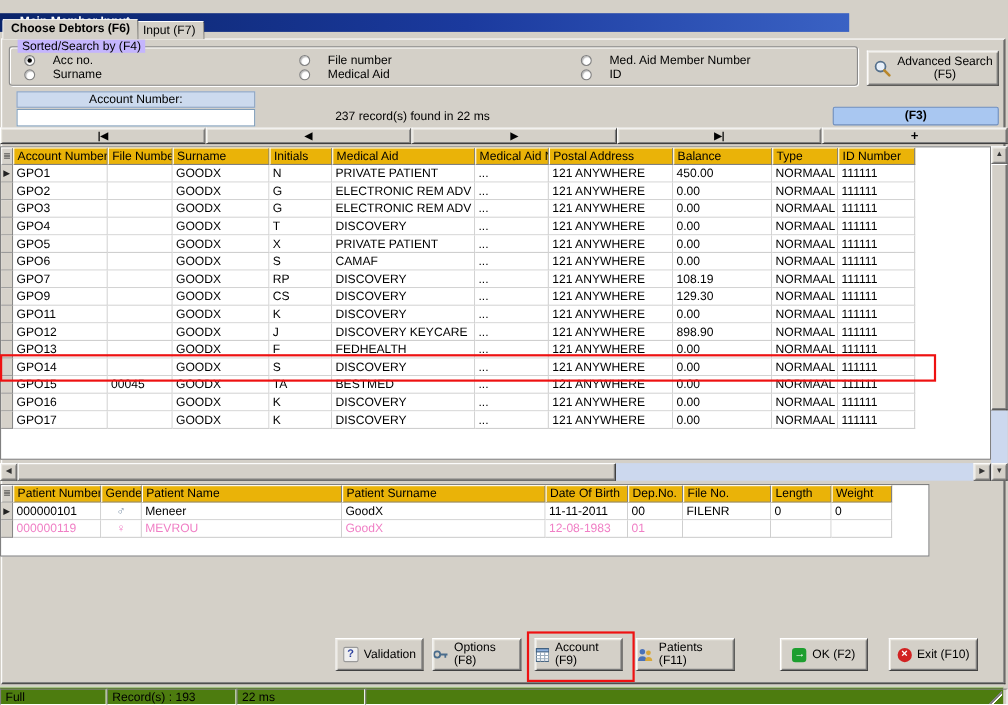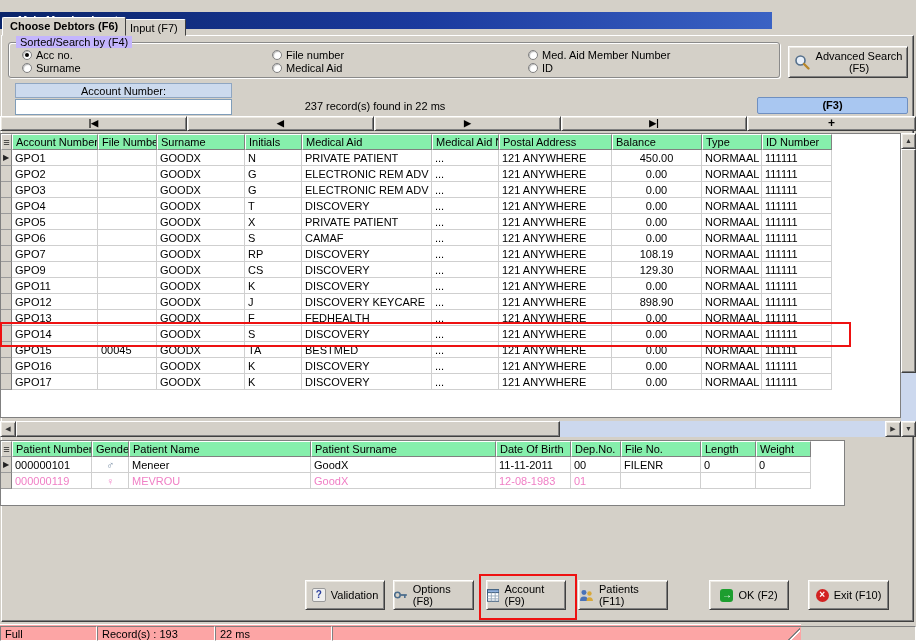--- a/index.html
+++ b/index.html
@@ -39,21 +39,21 @@
     box-shadow:inset -1px -1px 0 #808080;
     background:#d4d0c8;
   }
   
   .groupbox{
     left:8px;top:42px;width:772px;height:36px;box-sizing:border-box;
     border:1px solid #8a8a8a;border-radius:3px;
     box-shadow:inset 1px 1px 0 #fff, 1px 1px 0 #fff;
   }
   .groupbox-title{left:16px;top:36px;background:#c4b5fd;padding:0 4px;}
-  .radio-item{position:absolute;height:12px;display:flex;align-items:center;gap:4px;}
+  .radio-item{position:absolute;height:12px;display:flex;align-items:center;gap:16px;}
   .rb{
     width:10px;height:10px;border-radius:50%;background:#fff;box-sizing:border-box;
     border:1px solid #808080;box-shadow:inset 1px 1px 1px #b8b8b8;position:relative;flex:0 0 auto;
   }
   .rb.on::after{
     content:"";position:absolute;left:2px;top:2px;width:4px;height:4px;border-radius:50%;background:#000;
   }
   .adv-btn{
     left:788px;top:46px;width:120px;height:32px;box-sizing:border-box;
     display:flex;align-items:center;gap:4px;padding:2px 4px;cursor:default;
@@ -74,36 +74,36 @@
     background:#a9c7f1;border:1px solid #6f8fc0;border-radius:2px;
     text-align:center;line-height:15px;font-weight:bold;
   }
   
   .navbtn{height:15px;box-sizing:border-box;text-align:center;line-height:12px;font-size:9px;font-weight:bold;cursor:default;}
   
   .gridbox{background:#fff;border:1px solid #808080;box-sizing:border-box;overflow:hidden;}
   table.grid{border-collapse:separate;border-spacing:0;table-layout:fixed;font-size:11px;}
   table.grid th{
     height:14px;padding:0 3px;box-sizing:content-box;text-align:left;font-weight:normal;
-    background:#86efac;overflow:hidden;white-space:nowrap;
+    background:#eab308;overflow:hidden;white-space:nowrap;
     border-top:1px solid #fff;border-left:1px solid #fff;
     border-right:1px solid #808080;border-bottom:1px solid #808080;
   }
   table.grid td{
     height:15px;padding:0 3px;box-sizing:content-box;background:#fff;
     overflow:hidden;white-space:nowrap;
     border-right:1px solid #cfcfcf;border-bottom:1px solid #cfcfcf;
   }
   table.grid td.sel, table.grid th.corner{
     background:#d6d2ca;padding:0;text-align:center;
     border-right:1px solid #808080;border-bottom:1px solid #9a9a9a;
     font-size:8px;color:#222;
   }
   table.grid th.corner{font-size:11px;line-height:12px;}
-  #debtor-table td.c7{text-align:center;}
+  #debtor-table td.c7{text-align:left;}
   tr.pink td{color:#f07fc5;}
   td.gender{text-align:center;}
   .g{font-size:11px;line-height:11px;}
   .g.male{color:#7a8fa6;}
   .g.female{color:#f07fc5;}
   
   .sb-btn{box-sizing:border-box;text-align:center;font-size:7px;line-height:13px;color:#333;cursor:default;}
   .sb-track-v{background:#ccd8ee;}
   .sb-track-h{background:#ccd8ee;}
   .sb-thumb{background:#d4d0c8;border:1px solid;border-color:#fff #404040 #404040 #fff;box-shadow:inset -1px -1px 0 #808080;box-sizing:border-box;}
@@ -119,21 +119,21 @@
   }
   .ok-icon{
     width:13px;height:13px;background:#1d9e2f;color:#fff;border-radius:3px;
     font-size:10px;line-height:12px;text-align:center;font-weight:bold;
   }
   .exit-icon{
     width:13px;height:13px;background:#d22222;color:#fff;border-radius:50%;
     font-size:10px;line-height:12px;text-align:center;font-weight:bold;
   }
   
-  .statusbar{left:0;top:624px;width:801px;height:17px;background:#fca5a5;border-top:1px solid #fff;box-sizing:border-box;padding-left:20px;}
+  .statusbar{left:0;top:624px;width:912px;height:17px;background:#4d7c0f;border-top:1px solid #fff;box-sizing:border-box;padding-left:20px;}
   .spanel{position:absolute;top:1px;height:15px;box-sizing:border-box;padding:1px 4px;
     border:1px solid;border-color:#808080 #ffffff #ffffff #808080;white-space:nowrap;overflow:hidden;}
   .grip{position:absolute;right:1px;top:3px;width:12px;height:12px;
     background:
       linear-gradient(135deg,transparent 0 50%,#808080 50% 58%,#fff 58% 66%,transparent 66%) ;
   }
 </style>
 </head>
 <body>
 

